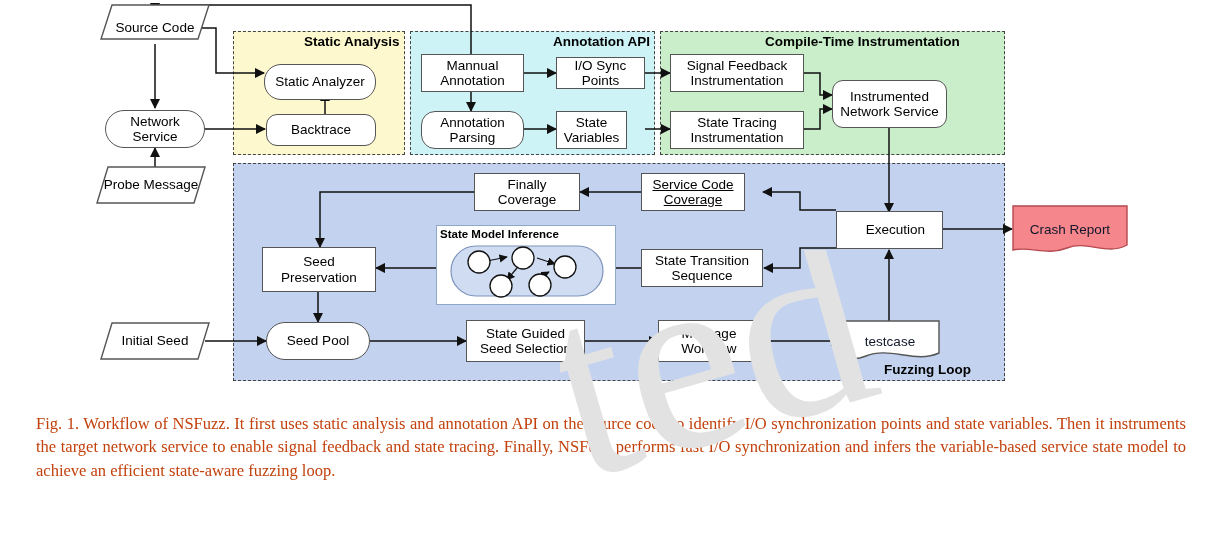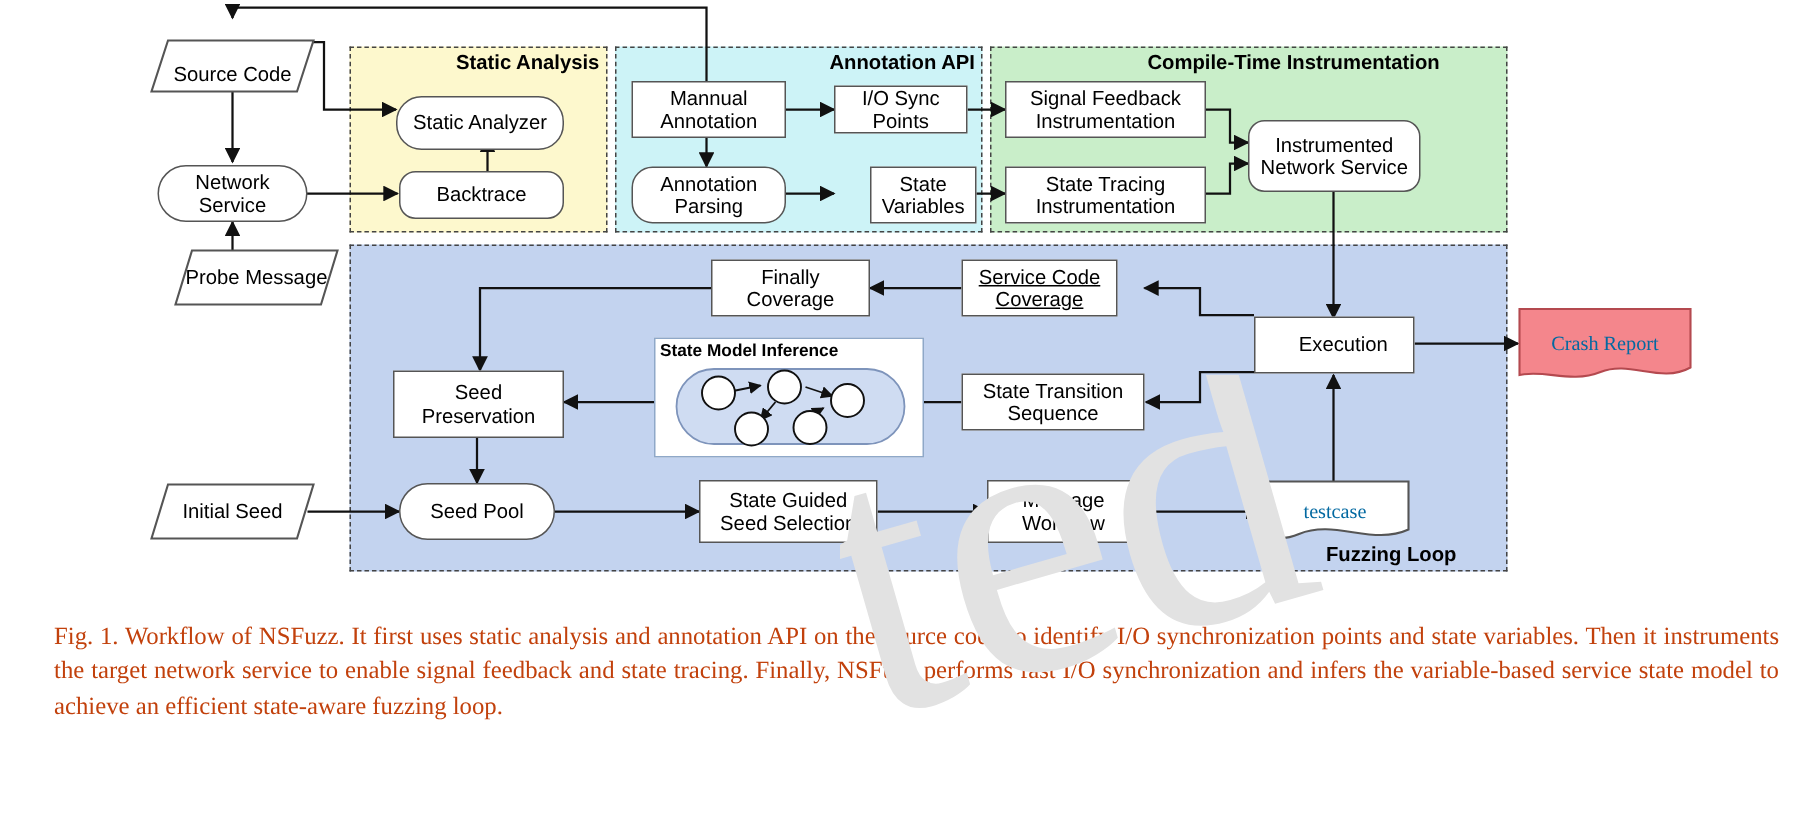--- a/index.html
+++ b/index.html
@@ -78,26 +78,25 @@
   }
   .para .node-label {
     position: relative;
     z-index: 2;
     line-height: 1.12;
   }
   .doc {
     position: absolute;
     box-sizing: border-box;
     font-size: 13.5px;
-    color: #0369a1;
+    color: #0f172a;
     display: flex;
     align-items: center;
     justify-content: center;
     text-align: center;
-    font-family: Liberation Serif, serif;
   }
   .doc svg { position: absolute; left: 0; top: 0; }
   .doc .node-label { position: relative; z-index: 2; }
   .smi-box {
     position: absolute;
     box-sizing: border-box;
     border: 1.2px solid #8fa8c8;
     background: #ffffff;
   }
   .smi-title {
@@ -201,27 +200,27 @@
 
       <path d="M 205 341 L 266 341"></path>
     </g>
   </svg>
 
   <div class="group-title" style="left:304px; top:34px;">Static Analysis</div>
   <div class="group-title" style="left:553px; top:34px;">Annotation API</div>
   <div class="group-title" style="left:765px; top:34px;">Compile-Time Instrumentation</div>
   <div class="group-title" style="left:884px; top:362px;">Fuzzing Loop</div>
 
-  <div class="para" style="left:100px; top:26px; width:110px; height:48px;">
+  <div class="para" style="left:100px; top:4px; width:110px; height:48px;">
     <svg width="110" height="36" viewBox="0 0 110 36">
         <polygon points="12,1 109,1 98,35 1,35" fill="#ffffff" stroke="#555" stroke-width="1.4"></polygon>
       </svg>
     <span class="node-label">Source Code</span>
   </div>
-  <div class="para" style="left:116px; top:166px; width:110px; height:38px;">
+  <div class="para" style="left:96px; top:166px; width:110px; height:38px;">
     <svg width="110" height="38" viewBox="0 0 110 38">
         <polygon points="12,1 109,1 98,37 1,37" fill="#ffffff" stroke="#555" stroke-width="1.4"></polygon>
       </svg>
     <span class="node-label">Probe Message</span>
   </div>
   <div class="para" style="left:100px; top:322px; width:110px; height:38px;">
     <svg width="110" height="38" viewBox="0 0 110 38">
         <polygon points="12,1 109,1 98,37 1,37" fill="#ffffff" stroke="#555" stroke-width="1.4"></polygon>
       </svg>
     <span class="node-label">Initial Seed</span>
@@ -240,21 +239,21 @@
 
   <div class="node" style="left:421px; top:54px; width:103px; height:38px;">
     <span class="node-label">Mannual Annotation</span>
   </div>
   <div class="node" style="left:421px; top:111px; width:103px; height:38px;border-radius:14px;">
     <span class="node-label">Annotation Parsing</span>
   </div>
   <div class="node" style="left:556px; top:57px; width:89px; height:32px;">
     <span class="node-label">I/O Sync Points</span>
   </div>
-  <div class="node" style="left:556px; top:111px; width:71px; height:38px;margin-left:24px;">
+  <div class="node" style="left:556px; top:111px; width:71px; height:38px;">
     <span class="node-label">State Variables</span>
   </div>
 
   <div class="node" style="left:670px; top:54px; width:134px; height:38px;">
     <span class="node-label">Signal Feedback Instrumentation</span>
   </div>
   <div class="node" style="left:670px; top:111px; width:134px; height:38px;">
     <span class="node-label">State Tracing Instrumentation</span>
   </div>
   <div class="node rounded" style="left:832px; top:80px; width:115px; height:48px;">

